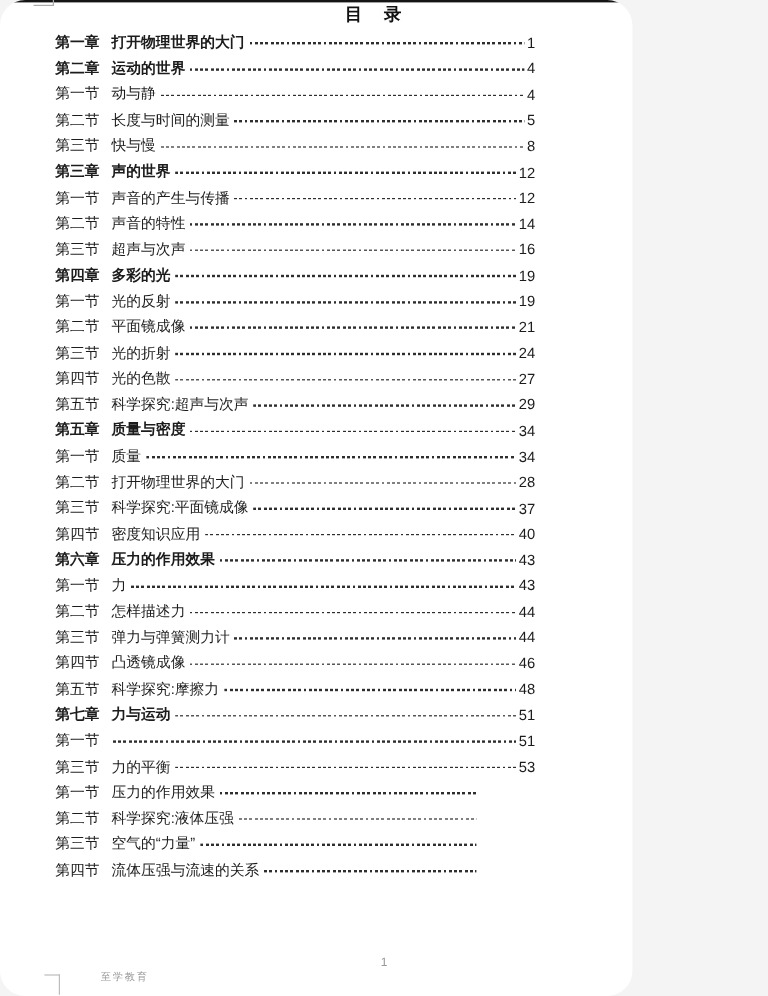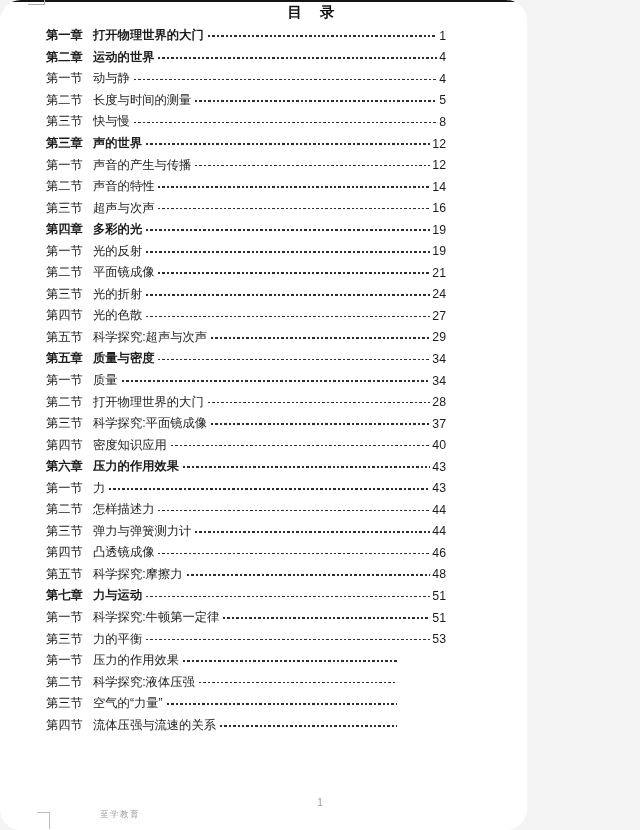--- a/index.html
+++ b/index.html
@@ -30,21 +30,21 @@
   .label{flex:0 0 auto;min-width:47px;}
   .rtitle{flex:0 0 auto;margin-right:3px;}
   .leader{
     flex:1 1 auto;height:1.6px;margin:1px 1px 0 1px;
     background:repeating-linear-gradient(to right,#2e2e2e 0,#2e2e2e 2.4px,transparent 2.4px,transparent 4.4px);
   }
   .row.no-page .leader{margin-right:48px;}
   .pnum{flex:0 0 auto;padding-left:1px;font-weight:normal;}
 
   .footer-page{position:absolute;left:0;top:797px;width:640px;text-align:center;font-size:10px;color:#9a9a9a;}
-  .brand{position:absolute;left:100px;top:809px;font-size:8.5px;color:#9b9b9b;letter-spacing:1.5px;}
+  .brand{position:absolute;left:84px;top:809px;font-size:8.5px;color:#9b9b9b;letter-spacing:1.5px;}
 </style>
 </head>
 <body>
 
 <div class="page">
 
   <div class="top-rule"></div>
   <div class="mark mark-tl"></div>
   <div class="mark mark-tr"></div>
 
@@ -236,21 +236,20 @@
 
     <div class="row chapter">
       <span class="label">第七章</span>
       <span class="rtitle">力与运动</span>
       <span class="leader"></span>
       <span class="pnum">51</span>
     </div>
 
     <div class="row section">
       <span class="label">第一节</span>
-      <span class="rtitle">科学探究:牛顿第一定律</span>
       <span class="leader"></span>
       <span class="pnum">51</span>
     </div>
 
 
     <div class="row section">
       <span class="label">第三节</span>
       <span class="rtitle">力的平衡</span>
       <span class="leader"></span>
       <span class="pnum">53</span>

